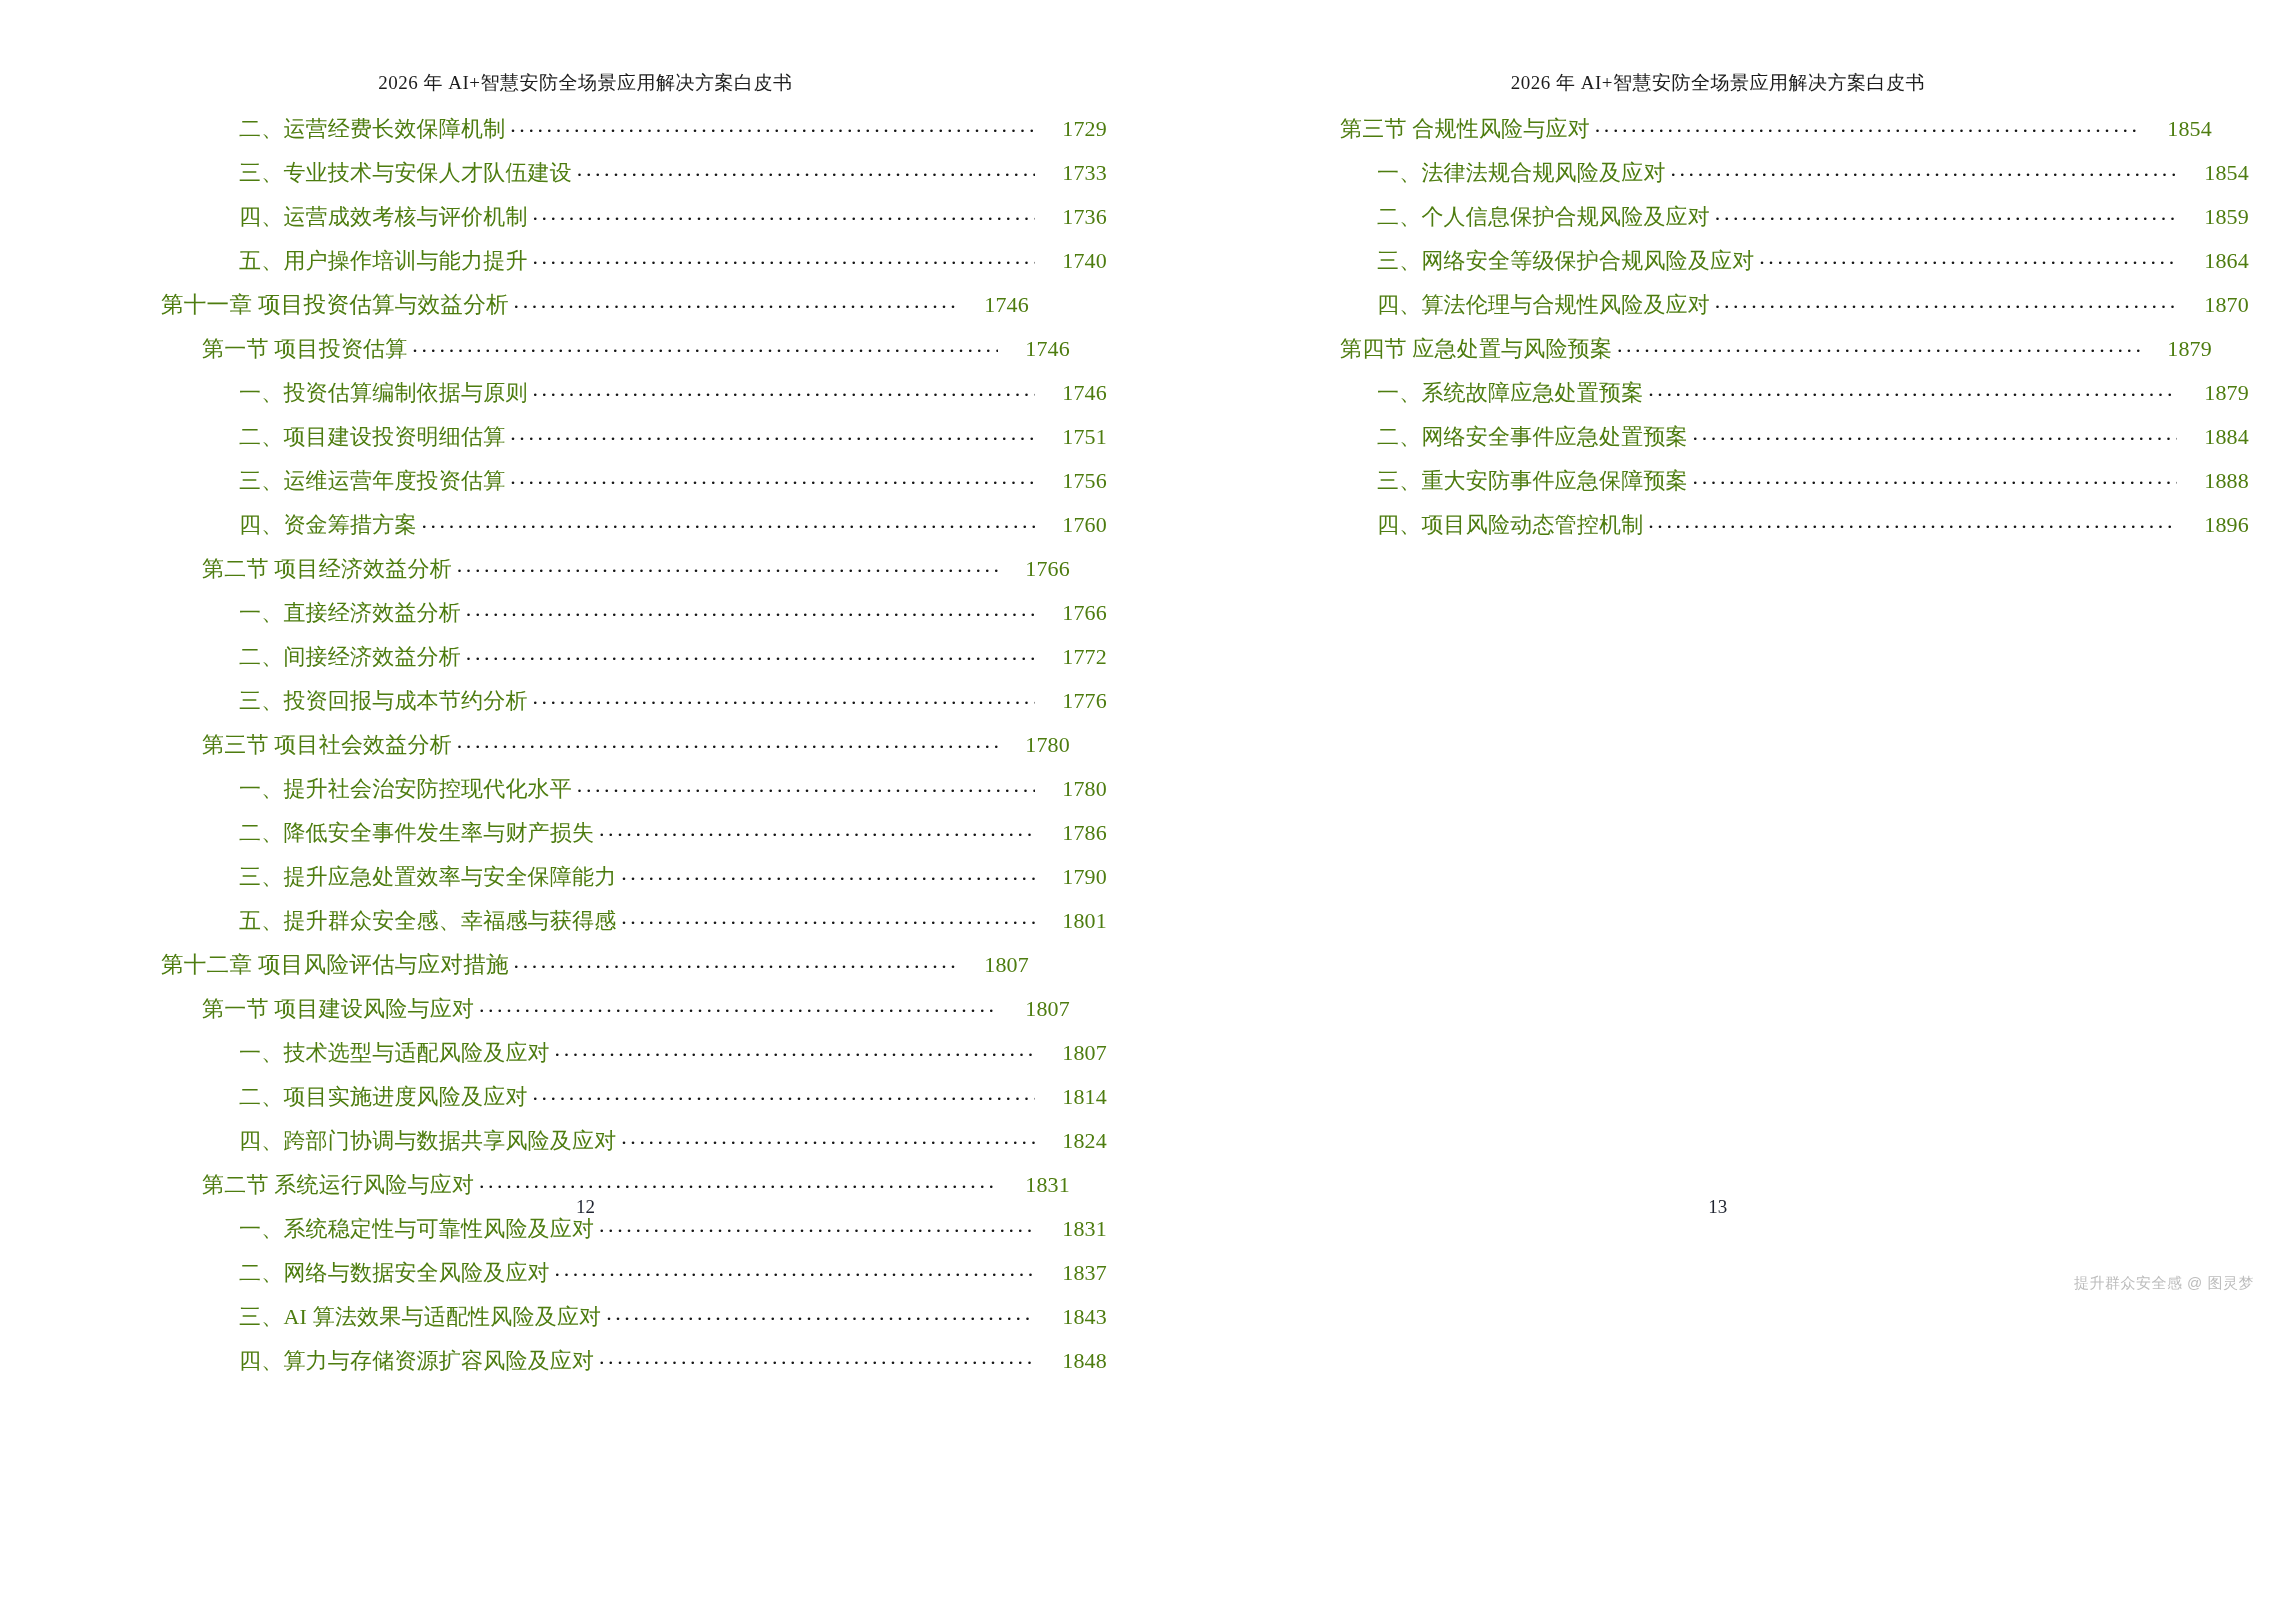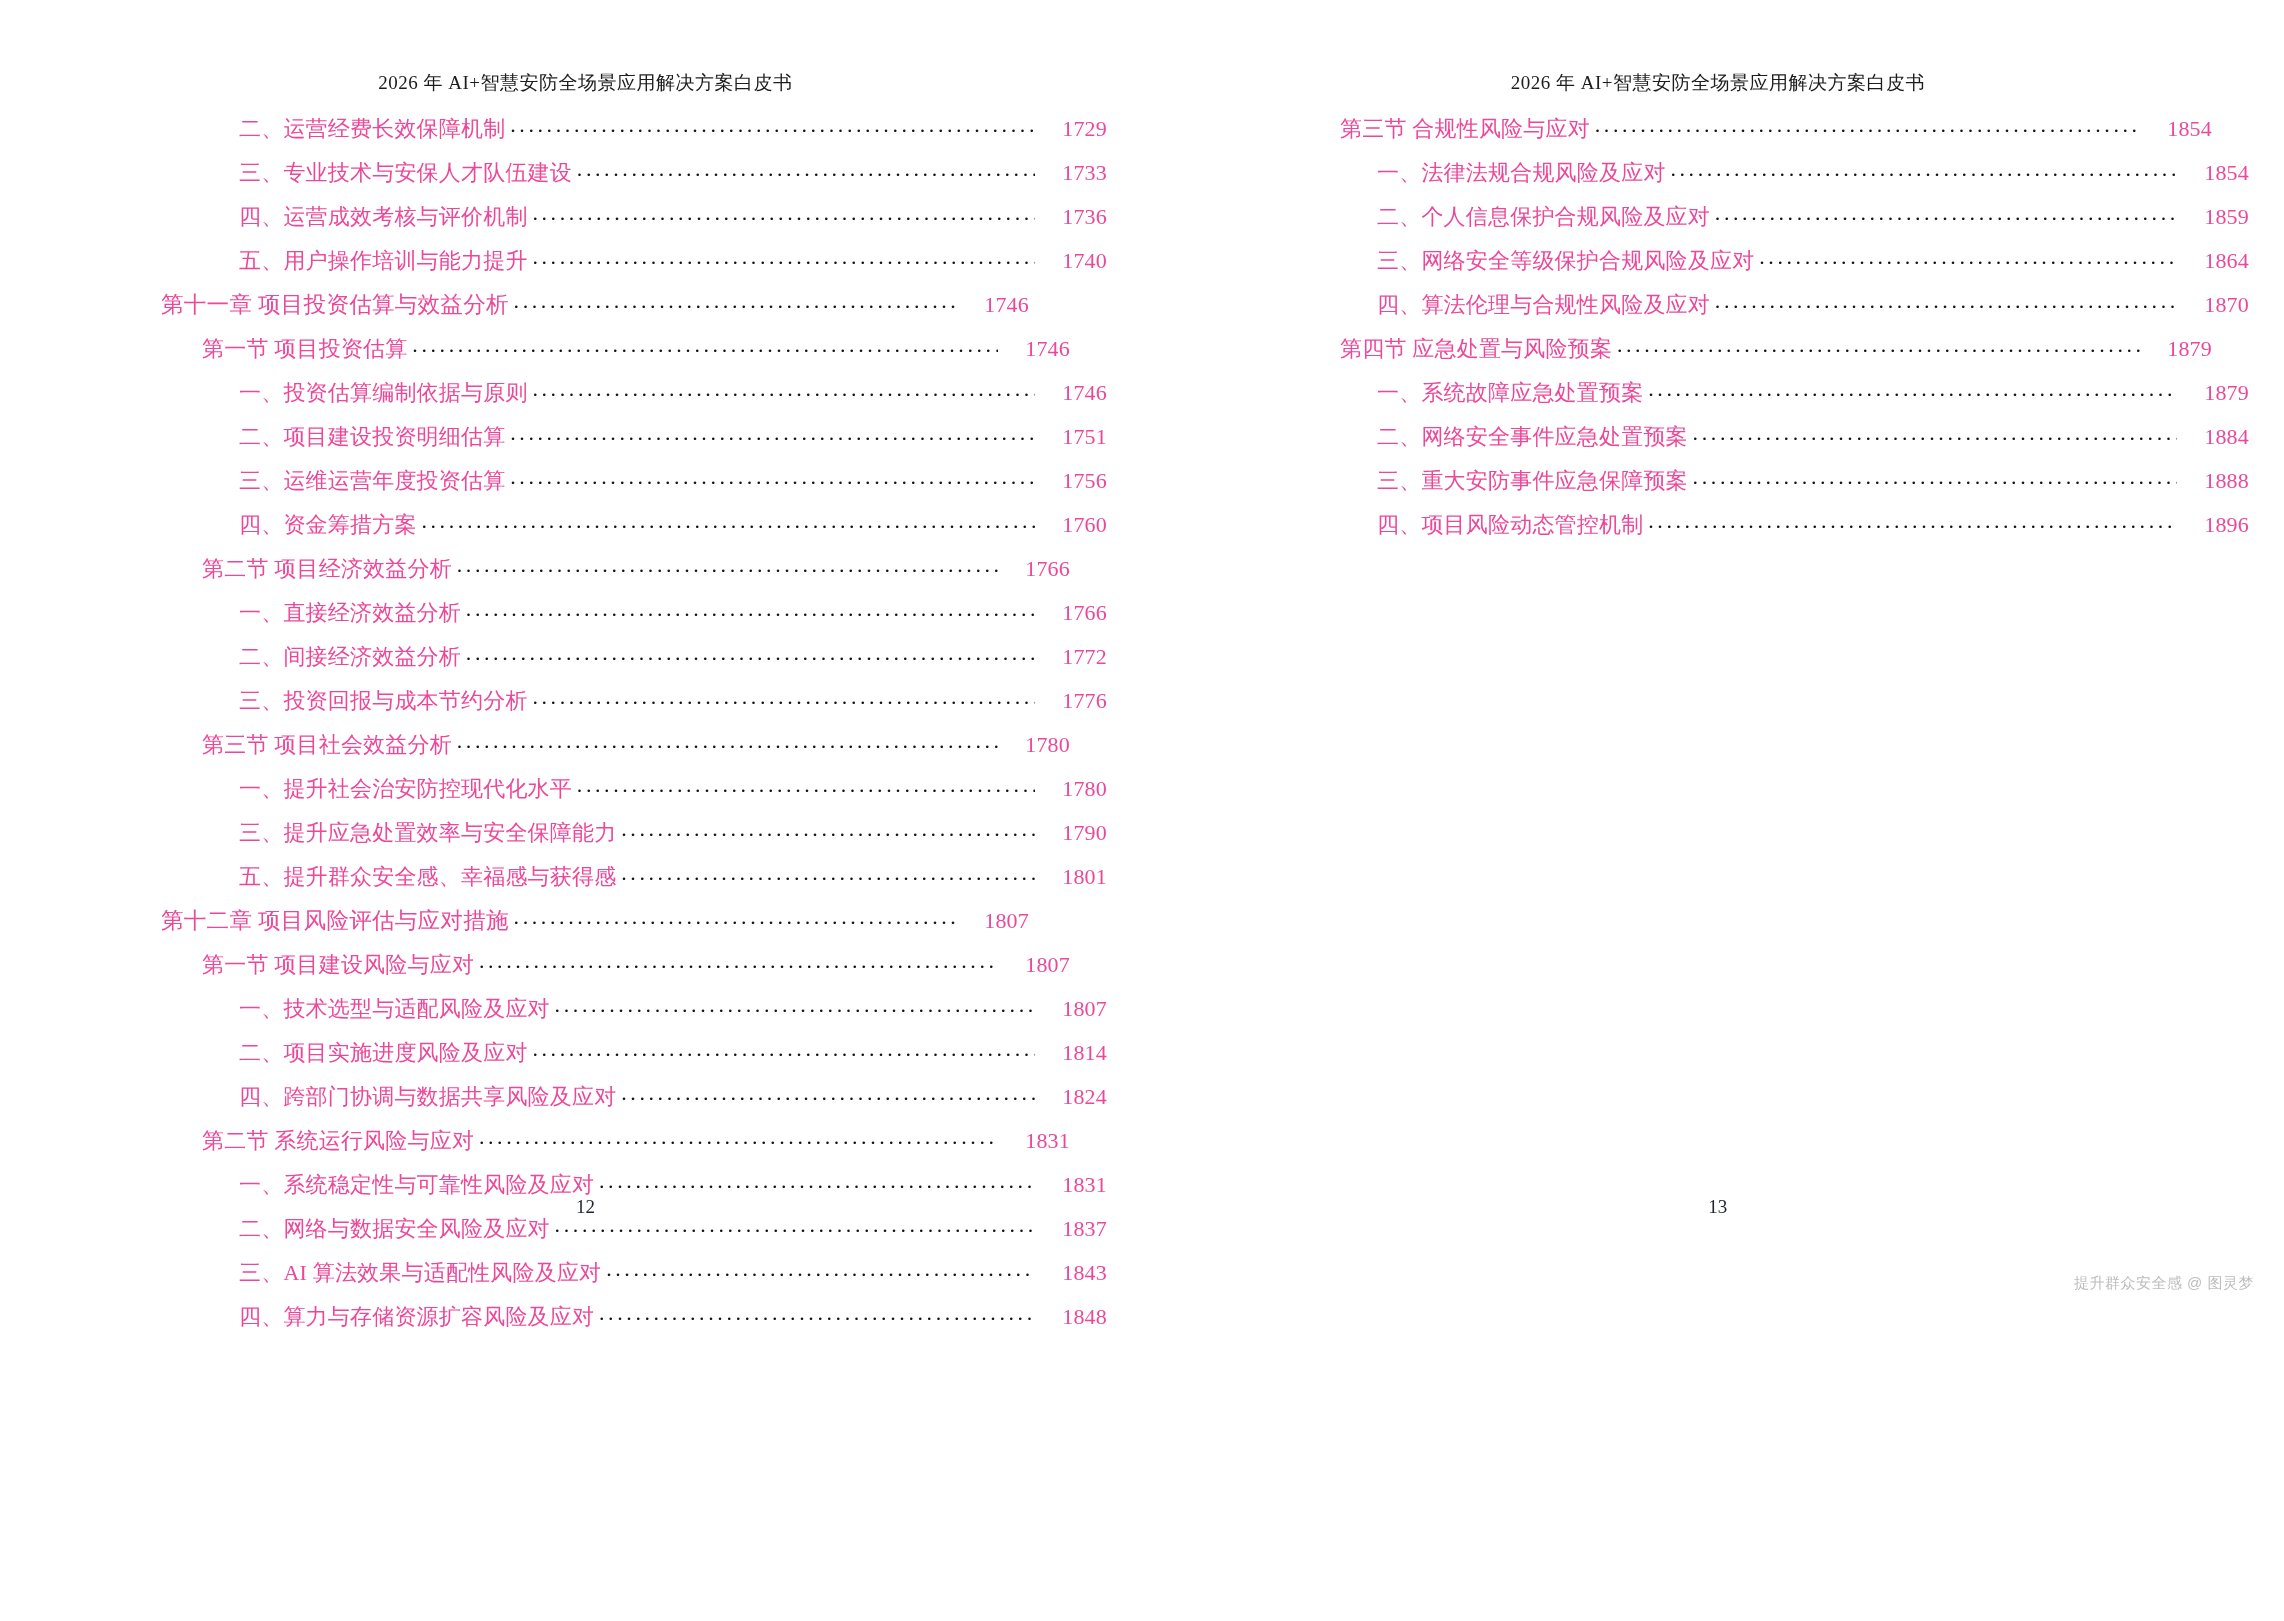--- a/index.html
+++ b/index.html
@@ -54,21 +54,21 @@
   .page-left .toc { padding: 0 113px 0 161px; }
   .page-right .toc { padding: 0 113px 0 157px; }
 
   .toc-entry {
     display: flex;
     align-items: baseline;
     width: 100%;
     font-size: 22px;
     line-height: 1;
     height: 44px;
-    color: #ec4899;
+    color: #4d7c0f;
     white-space: nowrap;
   }
 
   .toc-entry.lvl-chapter { padding-left: 0px; font-size: 22.6px; }
   .toc-entry.lvl-section { padding-left: 41px; }
   .toc-entry.lvl-item    { padding-left: 78px; }
 
   .entry-title {
     flex: 0 0 auto;
     padding-right: 4.8px;
@@ -207,20 +207,25 @@
           <span class="entry-title">第三节  项目社会效益分析</span>
           <span class="entry-leader"></span>
           <span class="entry-page">1780</span>
         </div>
         <div class="toc-entry lvl-item">
           <span class="entry-title">一、提升社会治安防控现代化水平</span>
           <span class="entry-leader"></span>
           <span class="entry-page">1780</span>
         </div>
         <div class="toc-entry lvl-item">
+          <span class="entry-title">二、降低安全事件发生率与财产损失</span>
+          <span class="entry-leader"></span>
+          <span class="entry-page">1786</span>
+        </div>
+        <div class="toc-entry lvl-item">
           <span class="entry-title">三、提升应急处置效率与安全保障能力</span>
           <span class="entry-leader"></span>
           <span class="entry-page">1790</span>
         </div>
         <div class="toc-entry lvl-item">
           <span class="entry-title">五、提升群众安全感、幸福感与获得感</span>
           <span class="entry-leader"></span>
           <span class="entry-page">1801</span>
         </div>
         <div class="toc-entry lvl-chapter">

